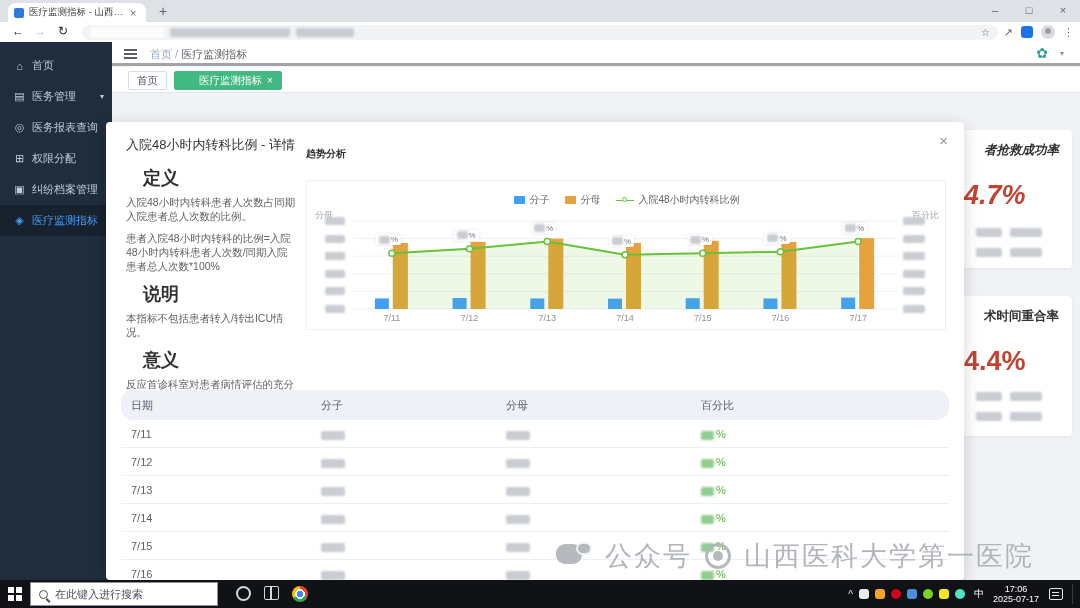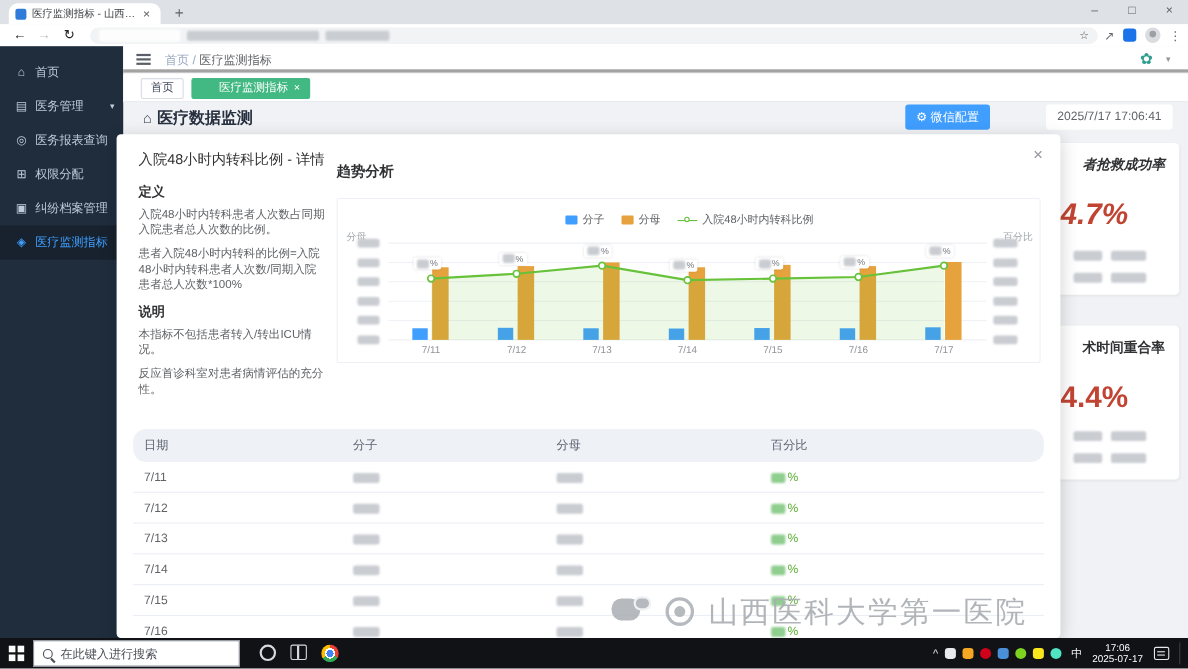--- a/index.html
+++ b/index.html
@@ -60,23 +60,23 @@
   #rcard2 { left:880px; top:296px; height:140px; }
   .rc-title { position:absolute; left:104px; top:12px; font-size:12.5px; font-weight:bold; color:#303133; white-space:nowrap; }
   .rc-value { position:absolute; left:84px; top:50px; font-size:27px; font-weight:bold; color:#c14433; }
   .rc-line { position:absolute; display:flex; gap:8px; }
 
   
   #modal { position:absolute; left:106px; top:122px; width:858px; height:458px; background:#fff; border-radius:4px; box-shadow:0 4px 16px rgba(0,0,0,.18); z-index:10; overflow:hidden; }
   .m-title { position:absolute; left:20px; top:14px; font-size:13px; color:#303133; }
   .m-close { position:absolute; right:16px; top:10px; font-size:15px; color:#909399; cursor:pointer; }
   #m-left { position:absolute; left:20px; top:44px; width:172px; }
-  #m-left h4 { font-size:12px; color:#303133; margin:0 0 6px; }
+  #m-left h4 { font-size:18px; color:#303133; margin:0 17px 6px; }
   #m-left p { font-size:10.5px; color:#606266; line-height:1.3; margin:0 0 9px; }
-  .trend-h { position:absolute; left:200px; top:25px; font-size:13px; font-weight:bold; color:#303133; }
+  .trend-h { position:absolute; left:200px; top:25px; font-size:10px; font-weight:bold; color:#303133; }
   #trend-plot { position:absolute; left:200px; top:58px; width:640px; height:150px; border:1px solid #edf0f4; border-radius:2px; background:#fff; }
   #trend-plot svg { position:absolute; left:0; top:0; }
   .legend { position:absolute; left:0; top:12px; width:640px; display:flex; justify-content:center; gap:16px; z-index:2; }
   .lg-item { display:flex; align-items:center; gap:4px; font-size:10px; color:#606266; cursor:pointer; }
   .lg-item .sw { width:11px; height:8px; border-radius:1px; display:inline-block; }
   .lsw { position:relative; width:18px; height:8px; display:inline-block; }
   .lsw:before { content:""; position:absolute; left:0; top:3.5px; width:18px; height:1.6px; background:#67C23A; }
   .lsw i { position:absolute; left:6px; top:1px; width:5px; height:5px; border:1.5px solid #67C23A; border-radius:50%; background:#fff; }
   .ax-label { position:absolute; top:28px; font-size:9px; color:#a0a5ab; }
   .ax-left { left:8px; }
@@ -208,30 +208,20 @@
     <span class="appbar-caret">▾</span>
   </div>
 
   <div id="tagbar">
     <span class="tag" style="left:16px">首页</span>
     <span class="tag green" style="left:62px">
       <span>医疗监测指标</span><span class="x">×</span>
     </span>
   </div>
 
-  <div id="pageheader">
-    <span class="ph-title">
-      <span class="ph-home">⌂</span><span>医疗数据监测</span>
-    </span>
-    <button class="cfg-btn">
-      <span>⚙</span>
-      <span>微信配置</span>
-    </button>
-    <span class="ph-time">2025/7/17 17:06:41</span>
-  </div>
 
   <div class="rcard" id="rcard1">
     <span class="rc-title">者抢救成功率</span>
     <span class="rc-value">4.7%</span>
     <span class="rc-line" style="left:96px;top:98px">
         <span class="rdx" style="width:26px;height:9px"></span>
         <span class="rdx" style="width:32px;height:9px"></span>
       </span>
     <span class="rc-line" style="left:96px;top:118px">
         <span class="rdx" style="width:26px;height:9px"></span>
@@ -254,20 +244,21 @@
   <div id="modal">
     <span class="m-title">入院48小时内转科比例 - 详情</span>
     <span class="m-close">×</span>
 
     <div id="m-left">
       <h4>定义</h4>
       <p>入院48小时内转科患者人次数占同期入院患者总人次数的比例。</p>
       <p>患者入院48小时内转科的比例=入院48小时内转科患者人次数/同期入院患者总人次数*100%</p>
       <h4>说明</h4>
       <p>本指标不包括患者转入/转出ICU情况。</p>
+      <h4>意义</h4>
       <p>反应首诊科室对患者病情评估的充分性。</p>
     </div>
 
     <span class="trend-h">趋势分析</span>
 
     <div id="trend-plot">
       <div class="legend">
         <span class="lg-item">
             <span class="sw" style="background:#409EFF"></span>
             <span>分子</span>
@@ -409,20 +400,21 @@
         <span class="tc tc4"><span class="rdx rdx-green" style="width:13px;height:9px"></span><span class="pct-suffix">%</span></span>
       </div>
     </div>
   </div>
 
   <div id="watermark">
     <span class="wm-bubbles">
         <span class="wm-b1"></span>
         <span class="wm-b2"></span>
       </span>
+    <span class="wm-text">公众号</span>
     <span class="wm-emblem"></span>
     <span class="wm-text">山西医科大学第一医院</span>
   </div>
 
   <div id="taskbar">
     <span class="win-btn">
         <i></i>
         <i></i>
         <i></i>
         <i></i>

